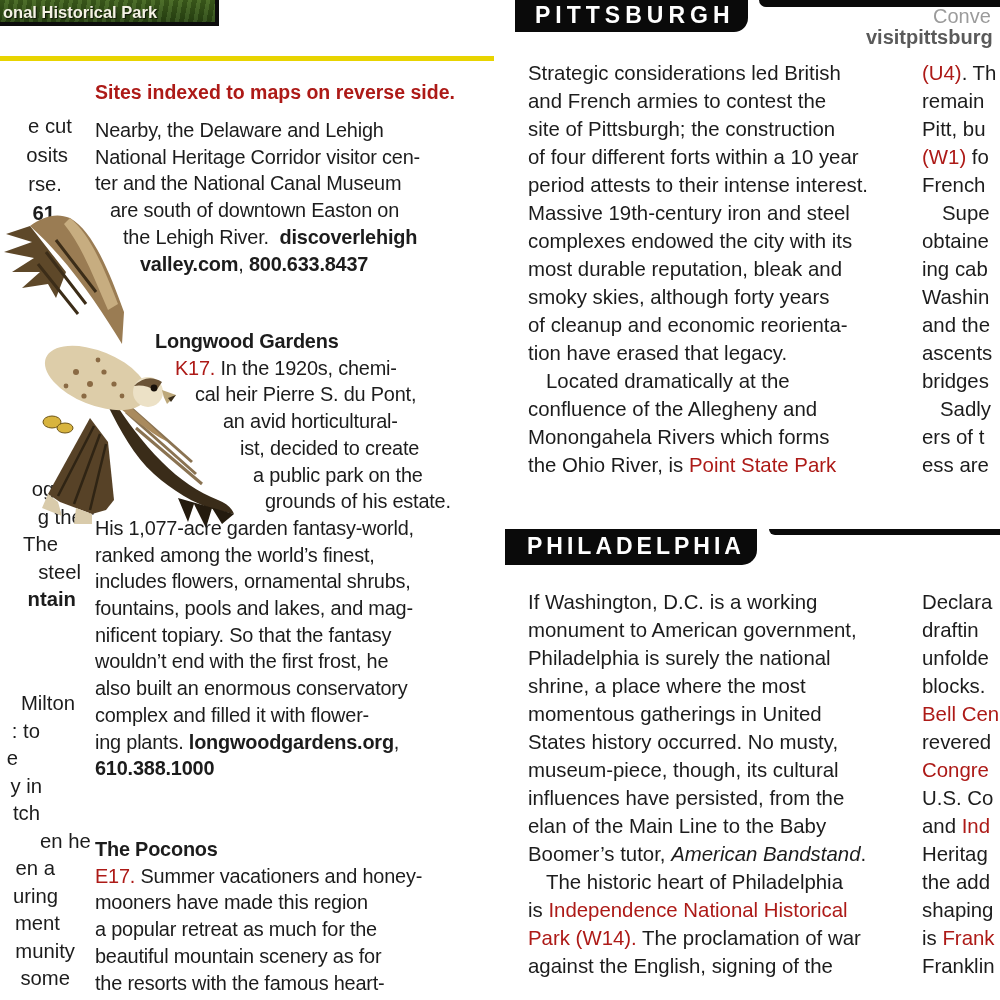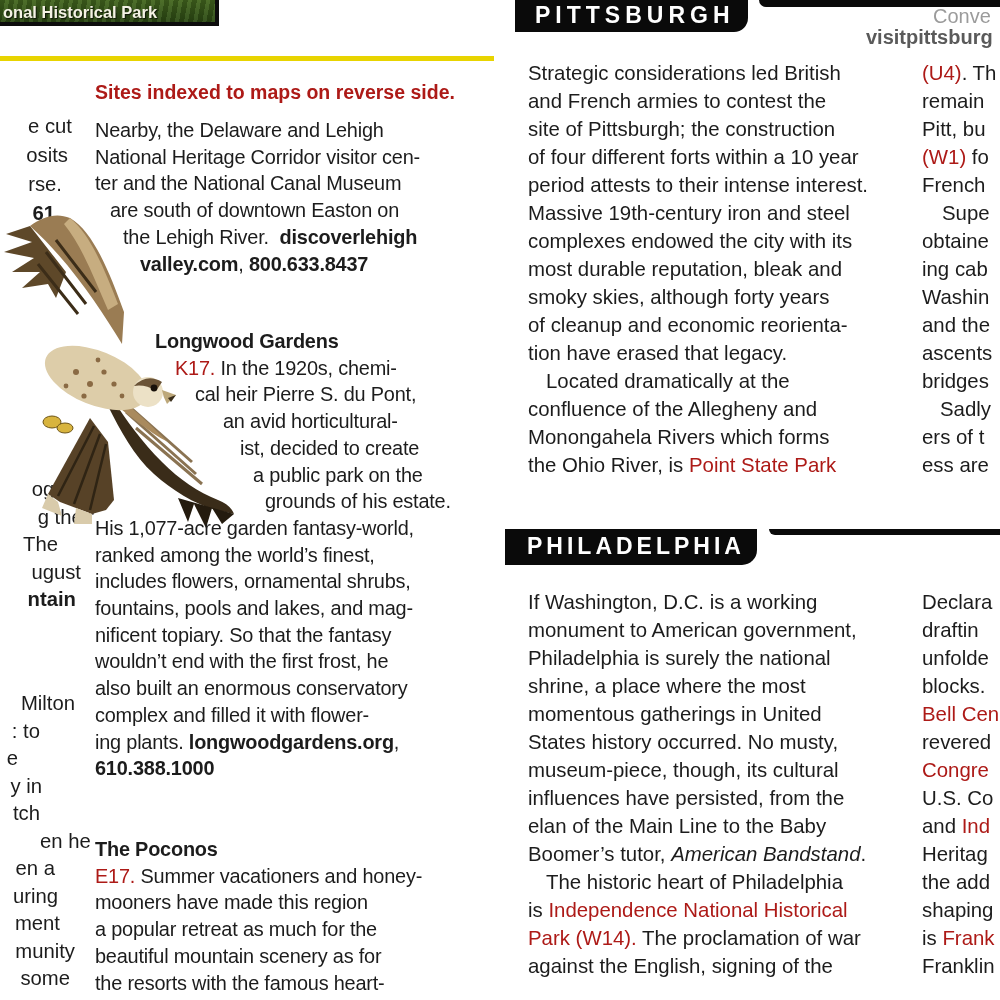--- a/index.html
+++ b/index.html
@@ -87,21 +87,21 @@
   <div class="abs fragcol frag1">
       <div class="ln" style="padding-right: 6px;"><span>e cut</span></div>
       <div class="ln" style="padding-right: 10px;"><span>osits</span></div>
       <div class="ln" style="padding-right: 16px;"><span>rse.</span></div>
       <div class="ln" style="padding-right: 23px;"><span class="b">61</span></div>
     </div>
   <div class="abs fragcol frag2">
       <div class="ln" style="padding-right: 33px;"><span>og-</span></div>
       <div class="ln"><span>g their</span></div>
       <div class="ln" style="padding-right: 36px;"><span>The</span></div>
-      <div class="ln" style="padding-right: 13px;"><span>ugust</span></div>
+      <div class="ln" style="padding-right: 13px;"><span>steel</span></div>
       <div class="ln" style="padding-right: 18px;"><span class="b">ntain</span></div>
     </div>
   <div class="abs fragcol frag3">
       <div class="ln"><span>Milton</span></div>
       <div class="ln" style="padding-right: 35px;"><span>: to</span></div>
       <div class="ln" style="padding-right: 57px;"><span>e</span></div>
       <div class="ln" style="padding-right: 33px;"><span>y in</span></div>
       <div class="ln" style="padding-right: 35px;"><span>tch</span></div>
       <div class="ln" style="padding-right: 15px; margin-left: 40px;"><span>en he</span></div>
       <div class="ln" style="padding-right: 20px;"><span>en a</span></div>

